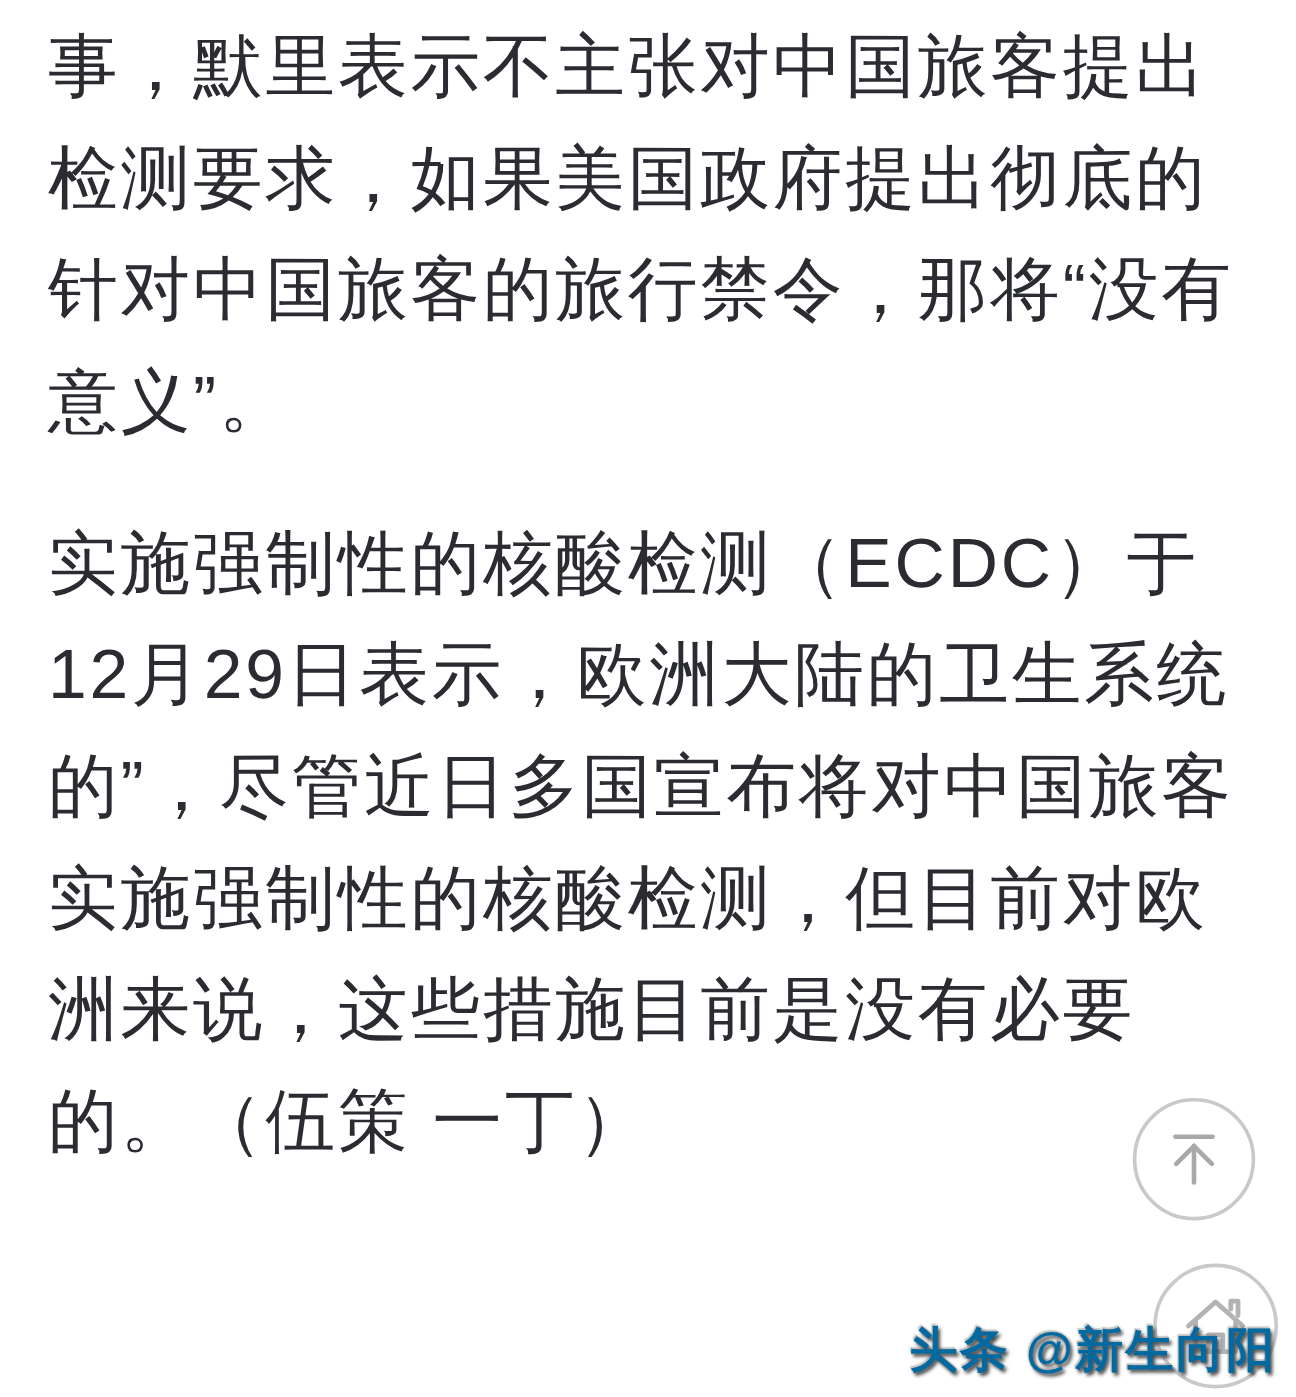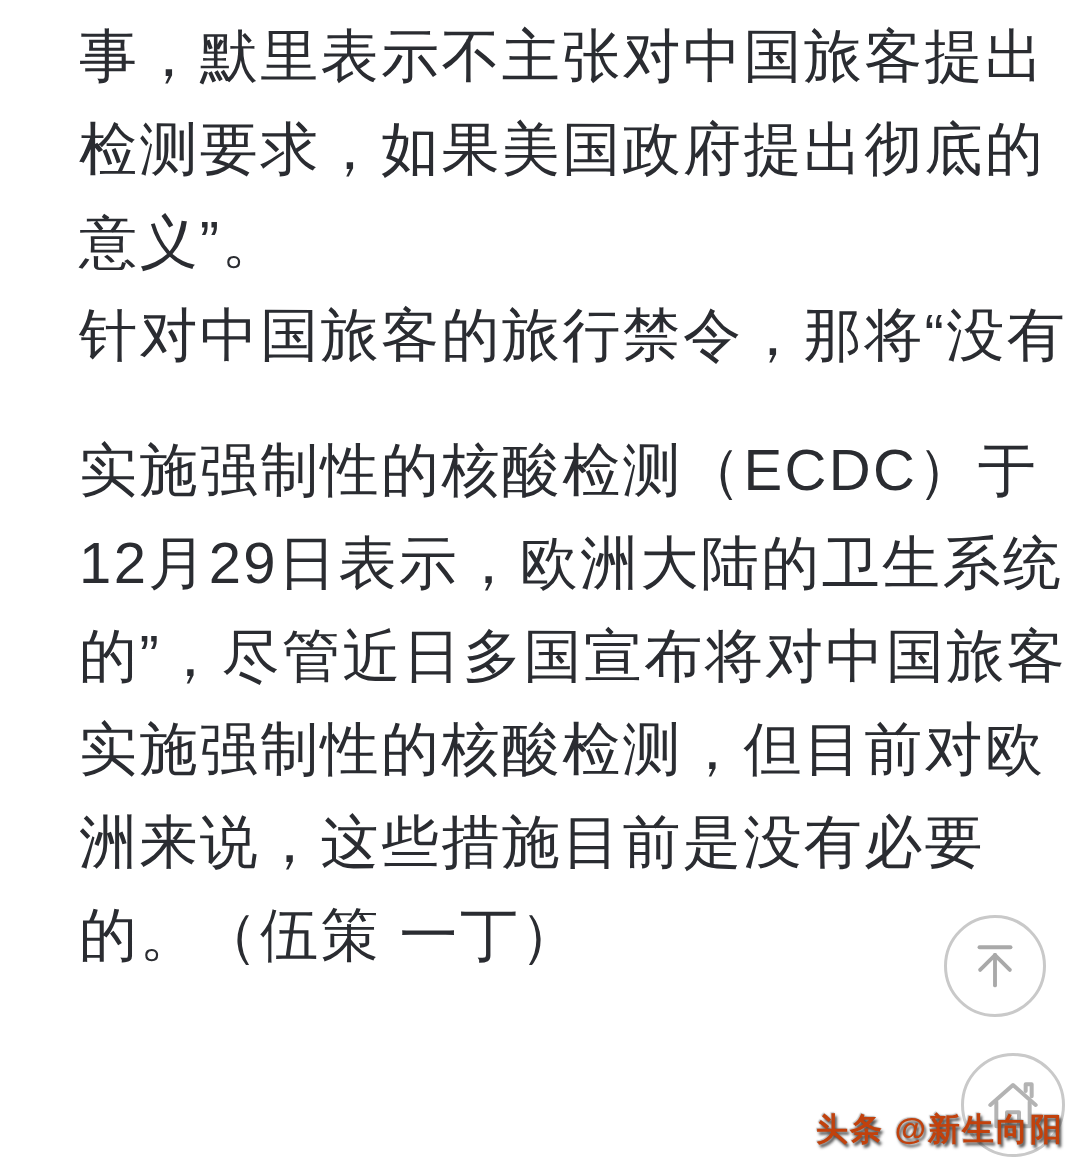--- a/index.html
+++ b/index.html
@@ -17,60 +17,60 @@
     width: 1005px;
     color: #2a2c31;
     font-size: 58px;
     line-height: 93px;
     font-weight: 500;
     letter-spacing: 2.4px;
     z-index: 1;
   }
   .para { display: block; }
   .para + .para { margin-top: 42px; }
-  .line { white-space: nowrap; margin-left: 39px; }
+  .line { white-space: nowrap; }
   .fab {
     position: absolute;
     border-radius: 50%;
     border: 3px solid #c9c9c9;
     background: rgba(255, 255, 255, 0.78);
     display: flex;
     align-items: center;
     justify-content: center;
     z-index: 10;
     padding: 0;
     cursor: pointer;
   }
   .fab-top  { left: 944px; top: 915px;  width: 102px; height: 102px; }
   .fab-home { left: 961px; top: 1053px; width: 104px; height: 104px; }
   .fab svg { display: block; }
   .watermark {
     position: absolute;
     right: 16px;
     bottom: 12px;
     z-index: 30;
-    color: #c2410c;
-    font-size: 32px;
+    color: #0369a1;
+    font-size: 40px;
     font-weight: 700;
     letter-spacing: 2px;
     white-space: nowrap;
     text-shadow: 2px 3px 3px rgba(70,70,70,0.95),
                  -1px -1px 1px rgba(140,140,140,0.45),
                  0 0 2px rgba(120,120,120,0.5);
   }
 </style>
 </head>
 <body>
 
 <main class="article">
   <div class="para">
     <div class="line">事，默里表示不主张对中国旅客提出</div>
     <div class="line">检测要求，如果美国政府提出彻底的</div>
+    <div class="line">针对中国旅客的旅行禁令，那将“没有</div>
     <div class="line">意义”。</div>
-    <div class="line">针对中国旅客的旅行禁令，那将“没有</div>
   </div>
   <div class="para">
     <div class="line">实施强制性的核酸检测（ECDC）于</div>
     <div class="line">12月29日表示，欧洲大陆的卫生系统</div>
     <div class="line">的”，尽管近日多国宣布将对中国旅客</div>
     <div class="line">实施强制性的核酸检测，但目前对欧</div>
     <div class="line">洲来说，这些措施目前是没有必要</div>
     <div class="line">的。（伍策 一丁）</div>
   </div>
 </main>

